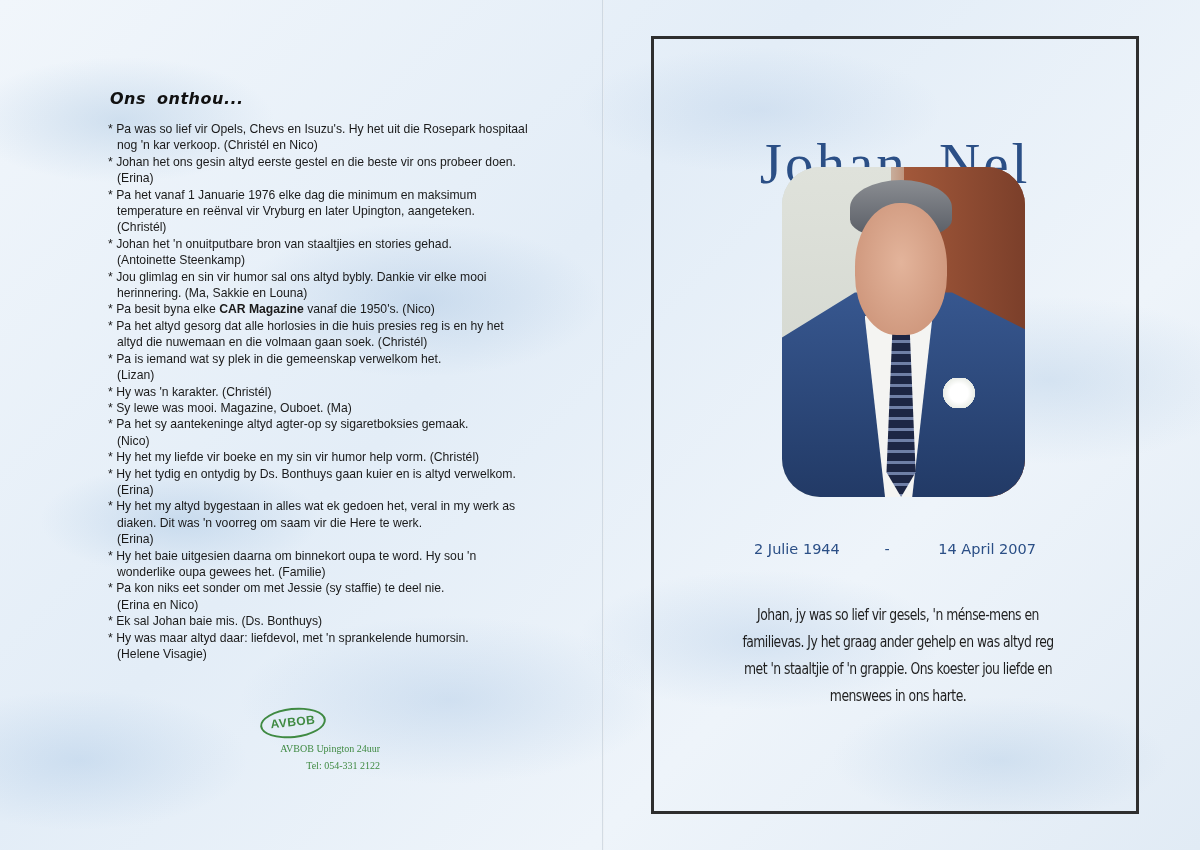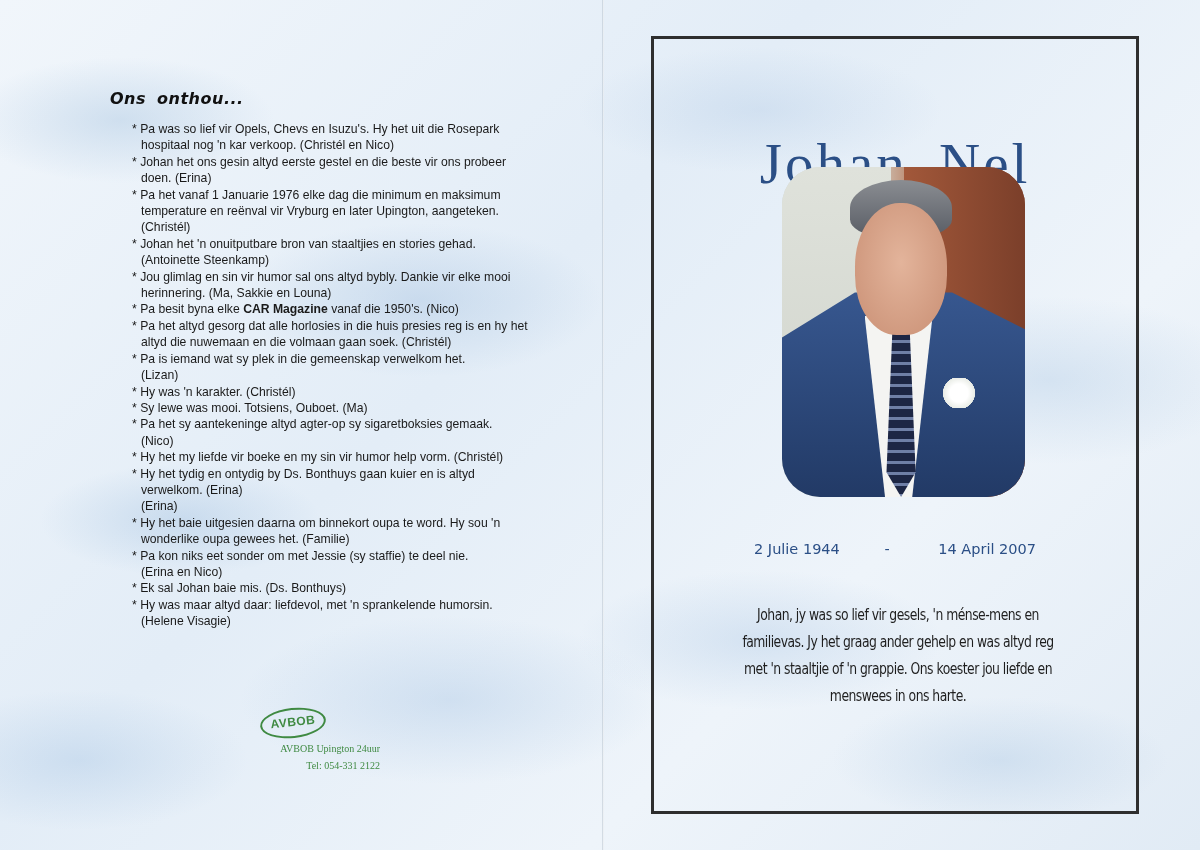--- a/index.html
+++ b/index.html
@@ -30,21 +30,21 @@
     
     .left-page { position: absolute; left: 0; top: 0; width: 602px; height: 850px; }
     .section-title {
       position: absolute; left: 110px; top: 89px;
       font-family: "DejaVu Sans", sans-serif; font-weight: bold; font-style: italic;
       font-size: 16px; color: #111; letter-spacing: 0.5px; word-spacing: 5px;
     }
     .memories { position: absolute; left: 108px; top: 121px; width: 420px; list-style: none; }
     .memory-item {
       font-family: "Liberation Sans", sans-serif; font-size: 12.2px; line-height: 16.4px;
-      color: #1a1a1a; padding-left: 9px; text-indent: -9px; margin-left: 24px;
+      color: #1a1a1a; padding-left: 9px; text-indent: -9px;
     }
     .memory-item b { font-weight: bold; }
     .memory-item .attr { display: block; text-indent: 0; padding-left: 0; }
     .funeral-home {
       position: absolute; left: 200px; top: 708px; width: 180px; text-align: center;
       color: #3f8a42;
     }
     .avbob-logo {
       display: inline-block; width: 66px; height: 30px; border: 2.5px solid #3f8a42;
       border-radius: 50%; line-height: 25px; font-family: "Liberation Sans", sans-serif;
@@ -125,25 +125,25 @@
   <ul class="memories">
     <li class="memory-item"><span>* Pa was so lief vir Opels, Chevs en Isuzu's.  Hy het uit die Rosepark hospitaal nog 'n kar verkoop.  (Christél en Nico)</span></li>
     <li class="memory-item"><span>* Johan het ons gesin altyd eerste gestel en die beste vir ons probeer doen.  (Erina)</span></li>
     <li class="memory-item"><span>* Pa het vanaf 1 Januarie 1976 elke dag die minimum en maksimum temperature en reënval vir Vryburg en later Upington, aangeteken.</span><span class="attr">(Christél)</span></li>
     <li class="memory-item"><span>* Johan het 'n onuitputbare bron van staaltjies en stories gehad.</span><span class="attr">(Antoinette Steenkamp)</span></li>
     <li class="memory-item"><span>* Jou glimlag en sin vir humor sal ons altyd bybly. Dankie vir elke mooi herinnering. (Ma, Sakkie en  Louna)</span></li>
     <li class="memory-item"><span>* Pa besit byna elke </span><b>CAR Magazine</b><span> vanaf die 1950's. (Nico)</span></li>
     <li class="memory-item"><span>* Pa het altyd gesorg dat alle horlosies in die huis presies reg is en hy het altyd die nuwemaan en die volmaan gaan soek.  (Christél)</span></li>
     <li class="memory-item"><span>* Pa is iemand wat sy plek in die gemeenskap verwelkom het.</span><span class="attr">(Lizan)</span></li>
     <li class="memory-item"><span>* Hy was 'n karakter.   (Christél)</span></li>
-    <li class="memory-item"><span>* Sy lewe was mooi.  Totsiens, Ouboet.  (Ma)</span></li>
+    <li class="memory-item"><span>* Sy lewe was mooi.  Magazine, Ouboet.  (Ma)</span></li>
     <li class="memory-item"><span>* Pa het sy aantekeninge altyd agter-op sy sigaretboksies gemaak.</span><span class="attr">(Nico)</span></li>
     <li class="memory-item"><span>* Hy het my liefde vir boeke en my sin vir humor help vorm.  (Christél)</span></li>
     <li class="memory-item"><span>* Hy het tydig en ontydig by Ds. Bonthuys gaan kuier en is altyd verwelkom. (Erina)</span></li>
-    <li class="memory-item"><span class="attr">(Erina)</span></li>
+    <li class="memory-item"><span>* Hy het my altyd bygestaan in alles wat ek gedoen het, veral in my werk as diaken.  Dit was 'n voorreg om saam vir die Here te werk.</span><span class="attr">(Erina)</span></li>
     <li class="memory-item"><span>* Hy het baie uitgesien daarna om binnekort oupa te word.  Hy sou 'n wonderlike oupa gewees het. (Familie)</span></li>
     <li class="memory-item"><span>* Pa kon niks eet sonder om met Jessie (sy staffie) te deel nie.</span><span class="attr">(Erina en Nico)</span></li>
     <li class="memory-item"><span>* Ek sal Johan baie mis. (Ds. Bonthuys)</span></li>
     <li class="memory-item"><span>* Hy was maar altyd daar: liefdevol, met 'n sprankelende humorsin.</span><span class="attr">(Helene Visagie)</span></li>
   </ul>
 
   <div class="funeral-home">
     <div class="avbob-logo">AVBOB</div>
     <div class="fh-name">AVBOB Upington 24uur</div>
     <div class="fh-tel">Tel: 054-331 2122</div>

